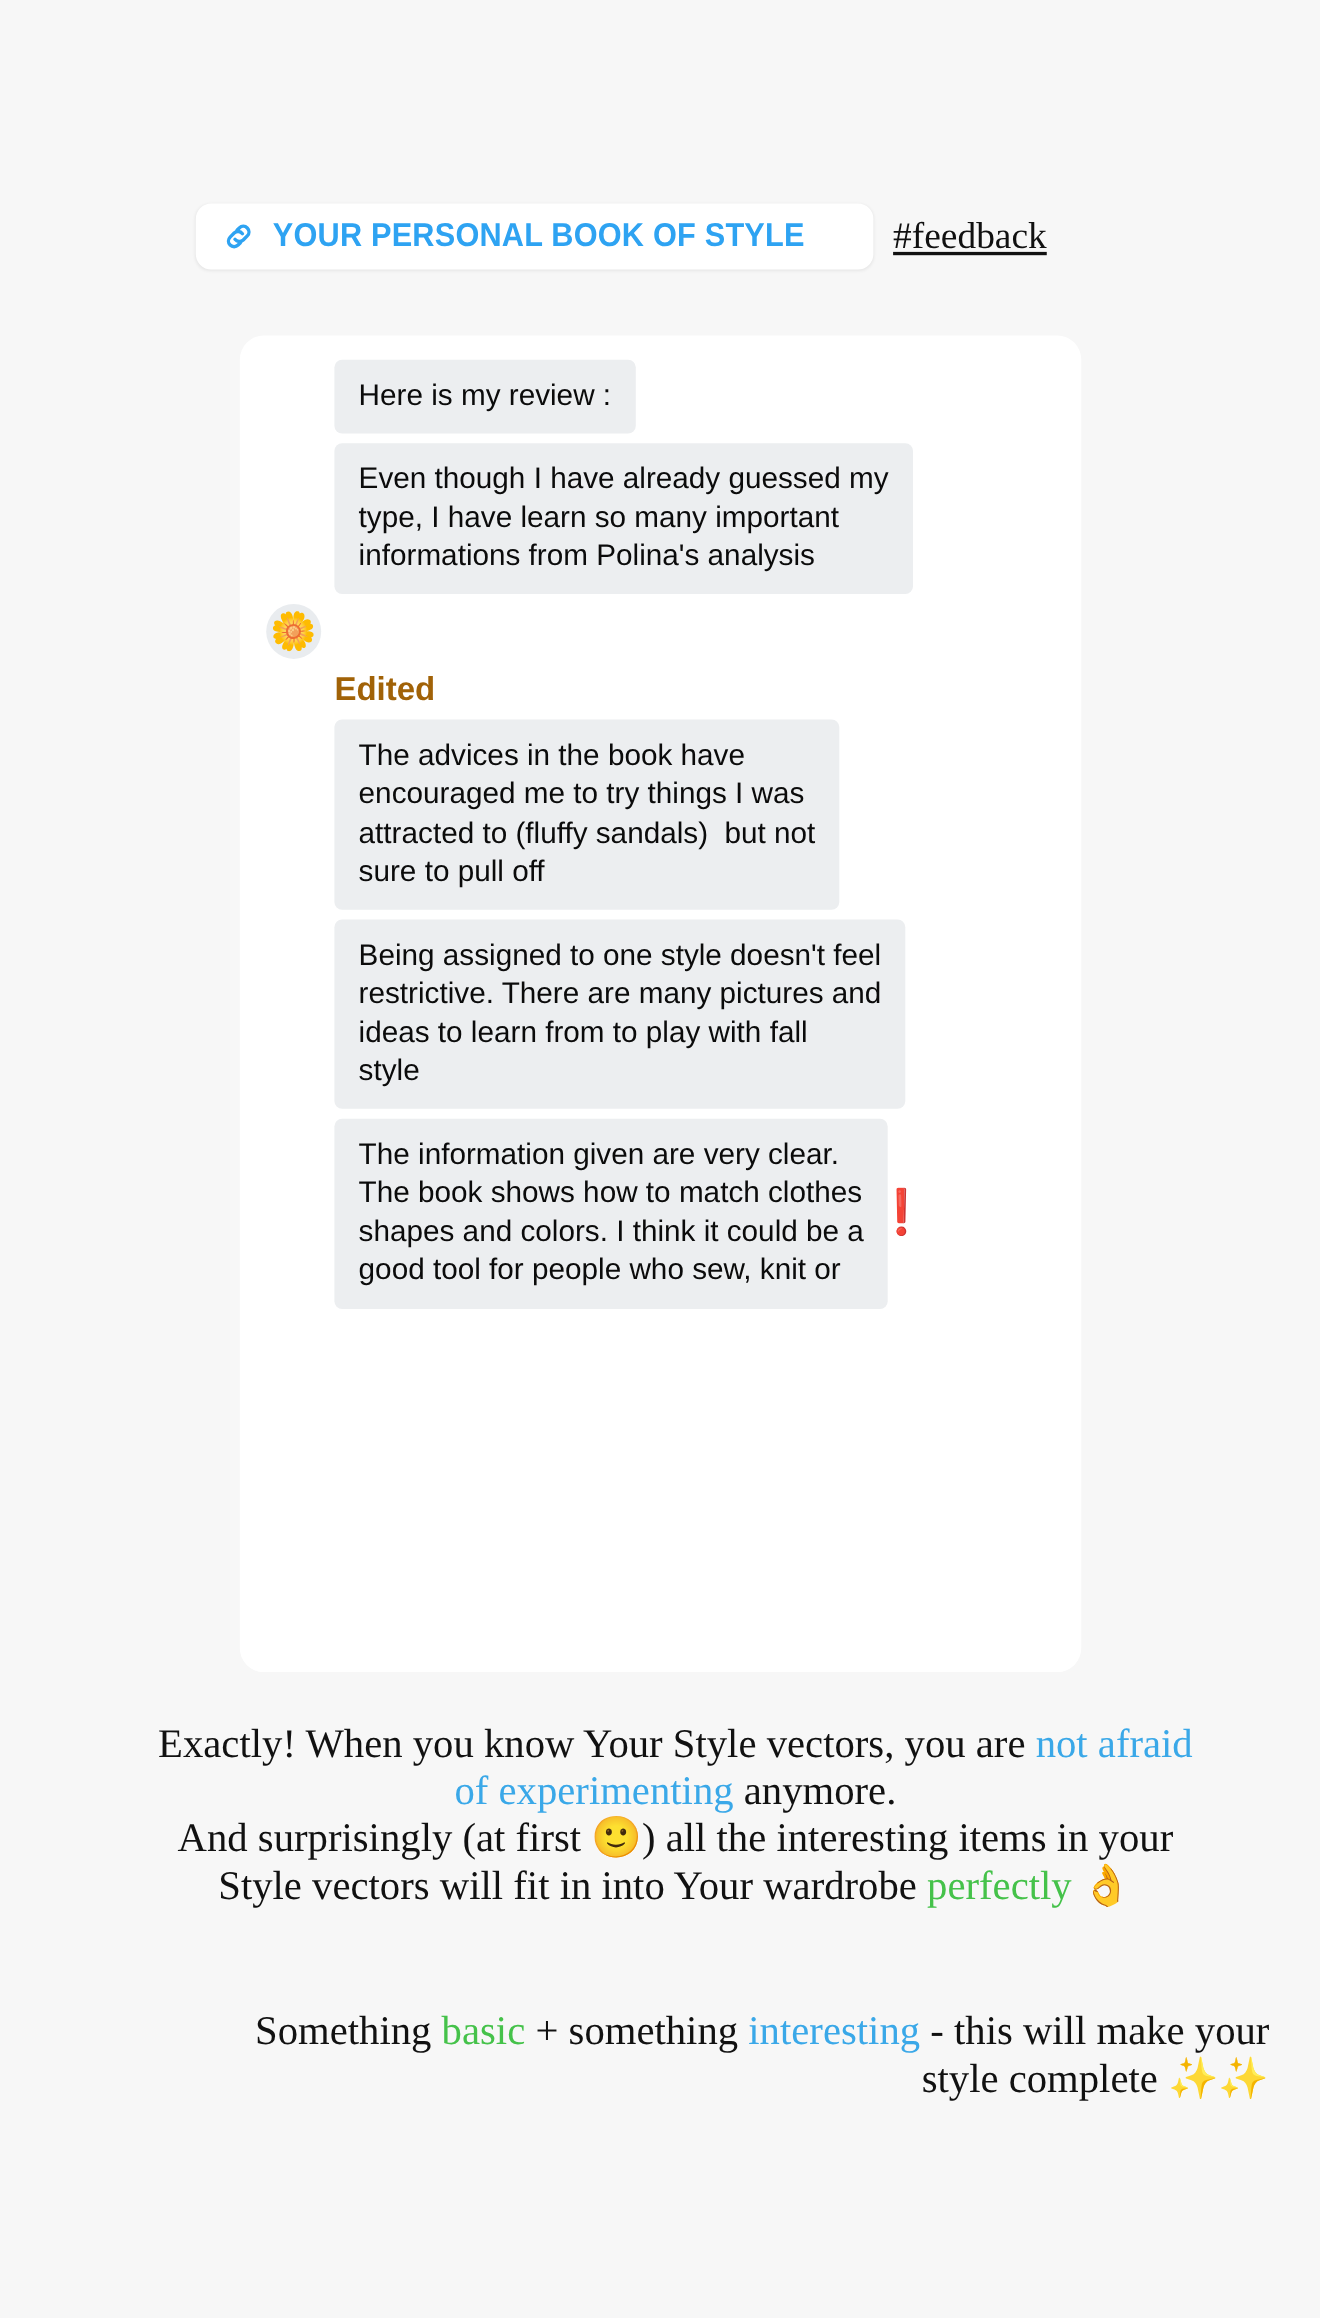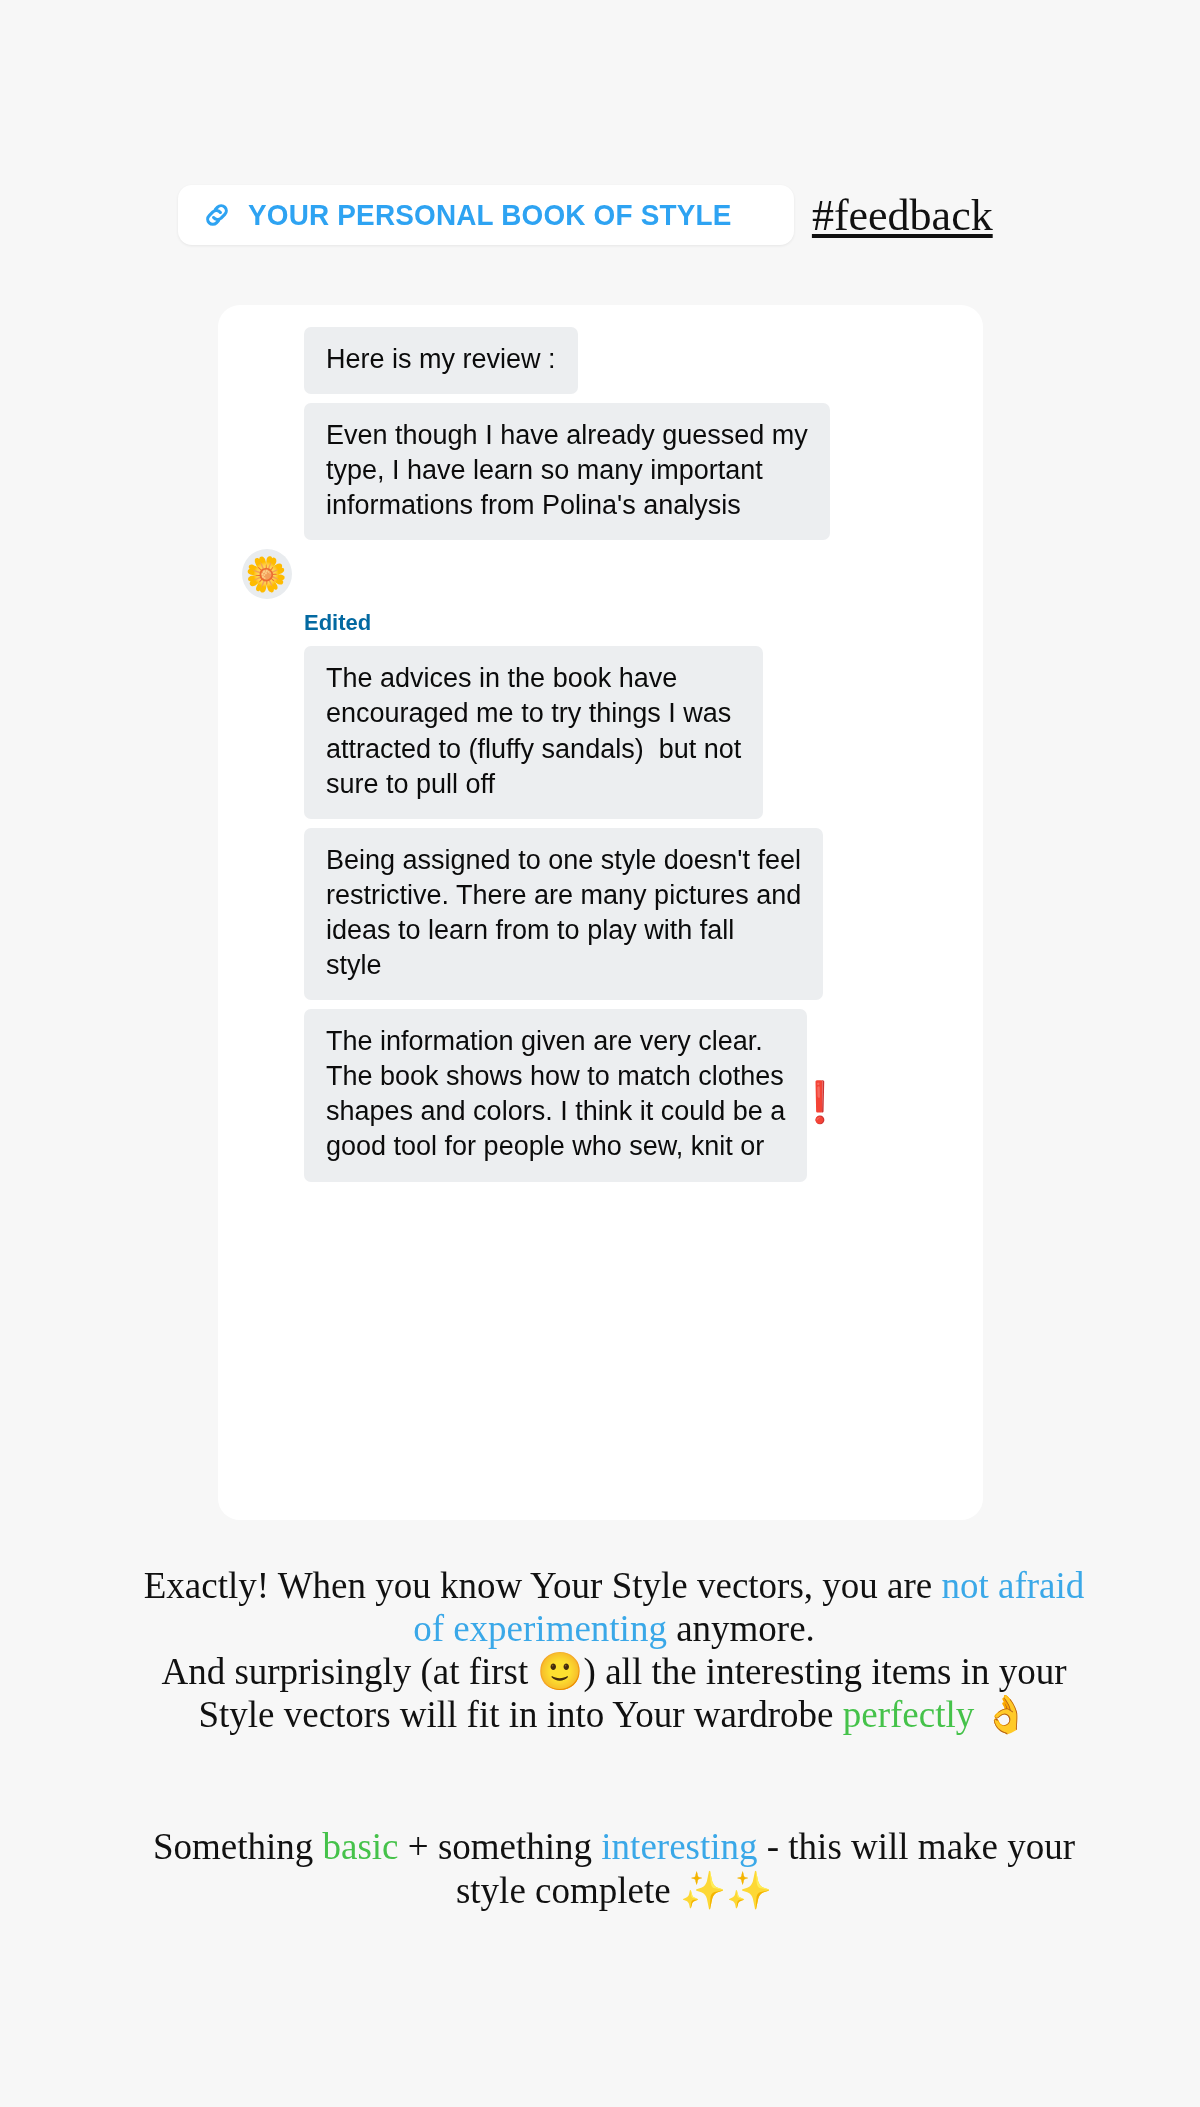--- a/index.html
+++ b/index.html
@@ -54,21 +54,21 @@
     font-size: 30px;
     font-weight: 700;
     letter-spacing: 0.2px;
     font-family: "Liberation Sans", sans-serif;
     transform: scaleX(0.93);
     transform-origin: left center;
     white-space: nowrap;
   }
   .hashtag {
     font-family: "Liberation Serif", serif;
-    font-size: 44px;
+    font-size: 34px;
     color: #111111;
     text-decoration: underline;
     text-underline-offset: 4px;
     white-space: nowrap;
   }
 
   
   .chat-card {
     position: absolute;
     left: 218px;
@@ -117,22 +117,22 @@
     border-radius: 7px;
     padding: 15px 22px 17px 22px;
     font-size: 27px;
     line-height: 1.30;
     color: #0b0b0b;
     max-width: 580px;
     white-space: pre-wrap;
     font-family: "Liberation Sans", sans-serif;
   }
   .edited {
-    color: #0369a1;
-    font-size: 22px;
+    color: #a16207;
+    font-size: 30px;
     font-weight: 700;
     padding-left: 86px;
     margin: 9px 0 10px 0;
     font-family: "Liberation Sans", sans-serif;
   }
   .bang {
     position: absolute;
     left: 795px;
     top: 1082px;
     font-size: 40px;
@@ -158,20 +158,21 @@
   }
   .caption-1 {
     top: 1565px;
     font-size: 37px;
     line-height: 1.16;
   }
   .caption-2 {
     top: 1825px;
     font-size: 37px;
     line-height: 1.18;
+    text-align: right;
   }
   .blue { color: #3aa8e8; }
   .green { color: #45c24a; }
 </style>
 </head>
 <body>
 
 <div class="story">
 
   <div class="sticker-row">

